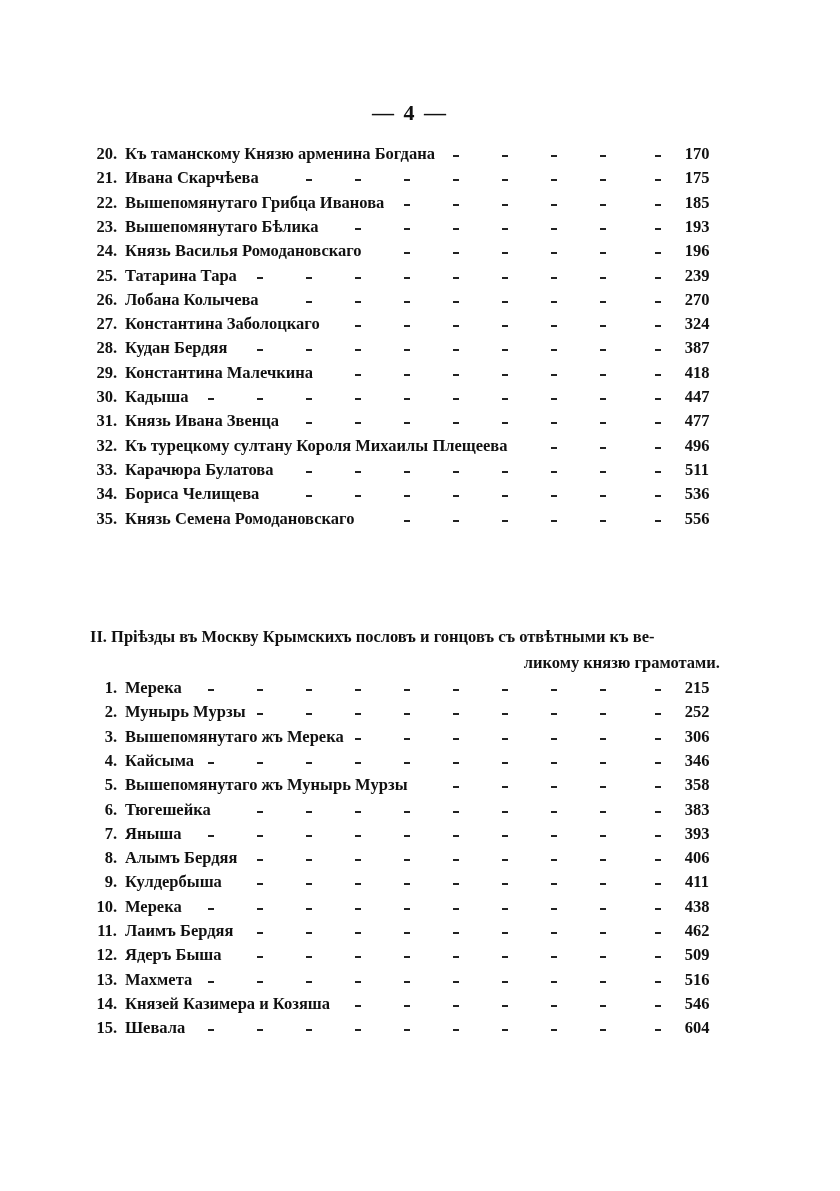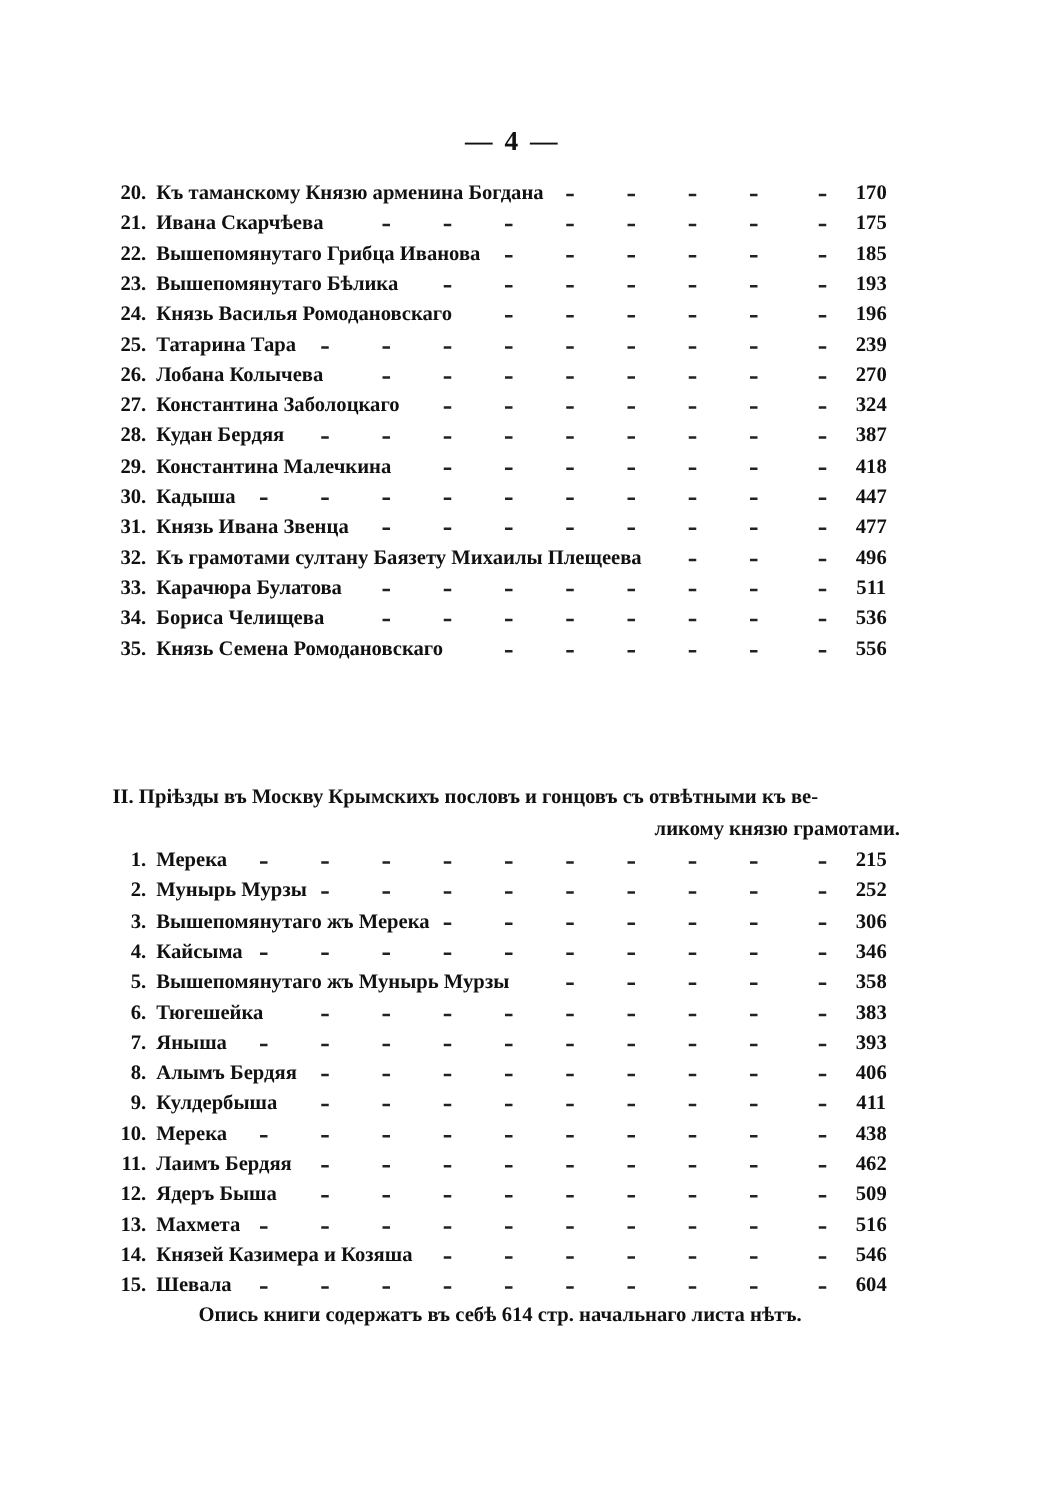--- a/index.html
+++ b/index.html
@@ -175,21 +175,21 @@
         <span class="dash" style="left: 275px;"></span>
         <span class="dash" style="left: 324px;"></span>
         <span class="dash" style="left: 373px;"></span>
         <span class="dash" style="left: 422px;"></span>
         <span class="dash" style="left: 471px;"></span>
         <span class="dash" style="left: 520px;"></span>
         <span class="dash" style="left: 575px;"></span>
       </div>
       <div class="row" style="top: 435.6px;">
         <span class="num">32.</span>
-        <span class="name">Къ грамотами султану Баязету Михаилы Плещеева</span>
+        <span class="name">Къ турецкому султану Короля Михаилы Плещеева</span>
         <span class="page-ref">496</span>
         <span class="dash" style="left: 471px;"></span>
         <span class="dash" style="left: 520px;"></span>
         <span class="dash" style="left: 575px;"></span>
       </div>
       <div class="row" style="top: 459.9px;">
         <span class="num">33.</span>
         <span class="name">Карачюра Булатова</span>
         <span class="page-ref">511</span>
         <span class="dash" style="left: 226px;"></span>
@@ -437,14 +437,13 @@
         <span class="dash" style="left: 275px;"></span>
         <span class="dash" style="left: 324px;"></span>
         <span class="dash" style="left: 373px;"></span>
         <span class="dash" style="left: 422px;"></span>
         <span class="dash" style="left: 471px;"></span>
         <span class="dash" style="left: 520px;"></span>
         <span class="dash" style="left: 575px;"></span>
       </div>
     </div>
 
-  <div class="closing">Опись книги содержатъ въ себѣ 614 стр. начальнаго листа нѣтъ.</div>
 </div>
 
 </body></html>

